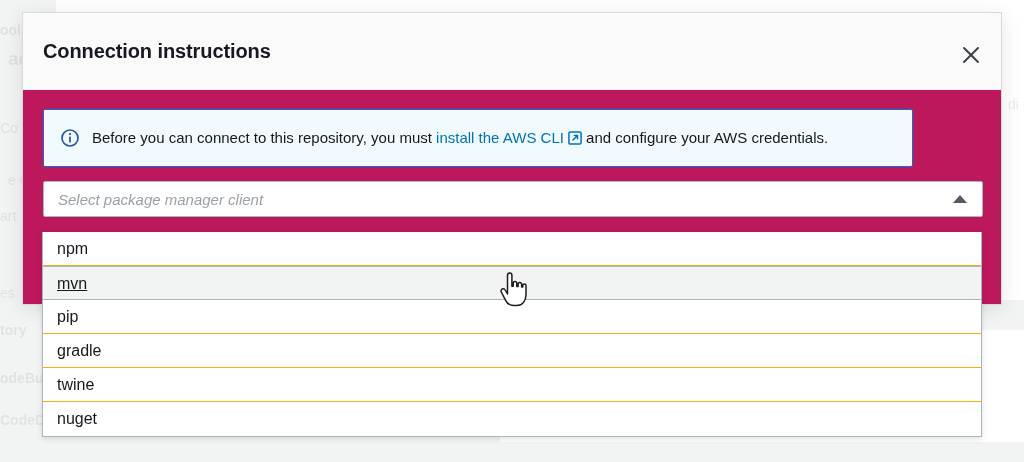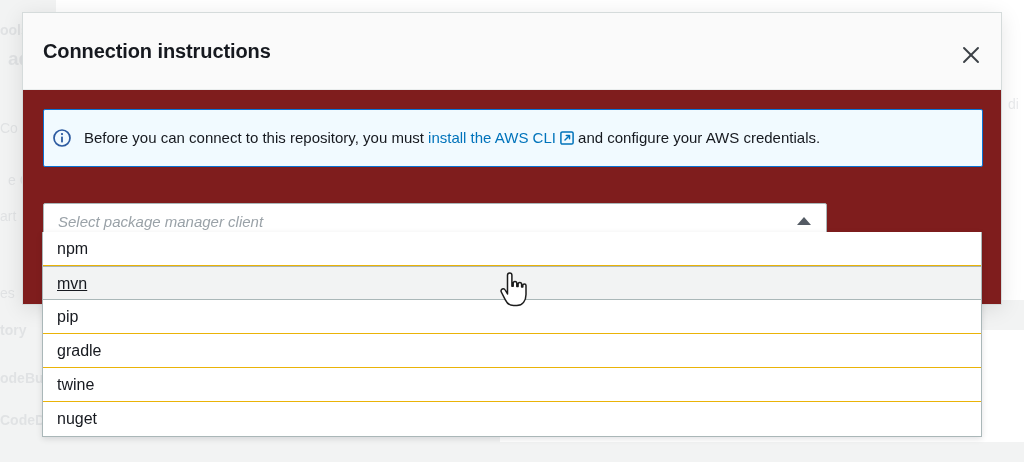--- a/index.html
+++ b/index.html
@@ -45,21 +45,21 @@
     height: 1px;
   }
 
   
   .modal {
     position: absolute;
     left: 22px;
     top: 12px;
     width: 980px;
     height: 293px;
-    background: #7f1d1d;
+    background: #be185d;
     border: 1px solid #d5dbdb;
     box-shadow: 0 4px 20px rgba(0,7,22,0.10);
     box-sizing: border-box;
   }
 
   .modal-header {
     position: absolute;
     left: 0; top: 0;
     width: 100%;
     height: 77px;
@@ -97,29 +97,29 @@
     left: 0;
     top: 77px;
     width: 100%;
     padding: 19px 20px 0 20px;
     box-sizing: border-box;
   }
 
   
   .alert {
     position: relative;
-    width: 940px;
+    width: 870px;
     min-height: 58px;
     background: #f1faff;
     border: 1px solid #0972d3;
     border-radius: 2px;
     box-sizing: border-box;
     display: flex;
     align-items: center;
-    padding: 0 8px;
+    padding: 0 16px;
   }
   .alert-icon {
     flex: 0 0 auto;
     width: 20px;
     height: 20px;
     margin-right: 12px;
     display: block;
   }
   .alert-text {
     font-size: 15px;
@@ -135,22 +135,22 @@
     display: inline-block;
     vertical-align: -2px;
     margin-left: 4px;
     width: 14px;
     height: 14px;
   }
 
   
   .select-wrap {
     position: relative;
-    margin-top: 36px;
-    width: 784px;
+    margin-top: 14px;
+    width: 940px;
     height: 36px;
   }
   .select-control {
     position: absolute;
     inset: 0;
     border: 1px solid #aab7b8;
     border-radius: 2px;
     background: #ffffff;
     box-sizing: border-box;
     display: flex;

